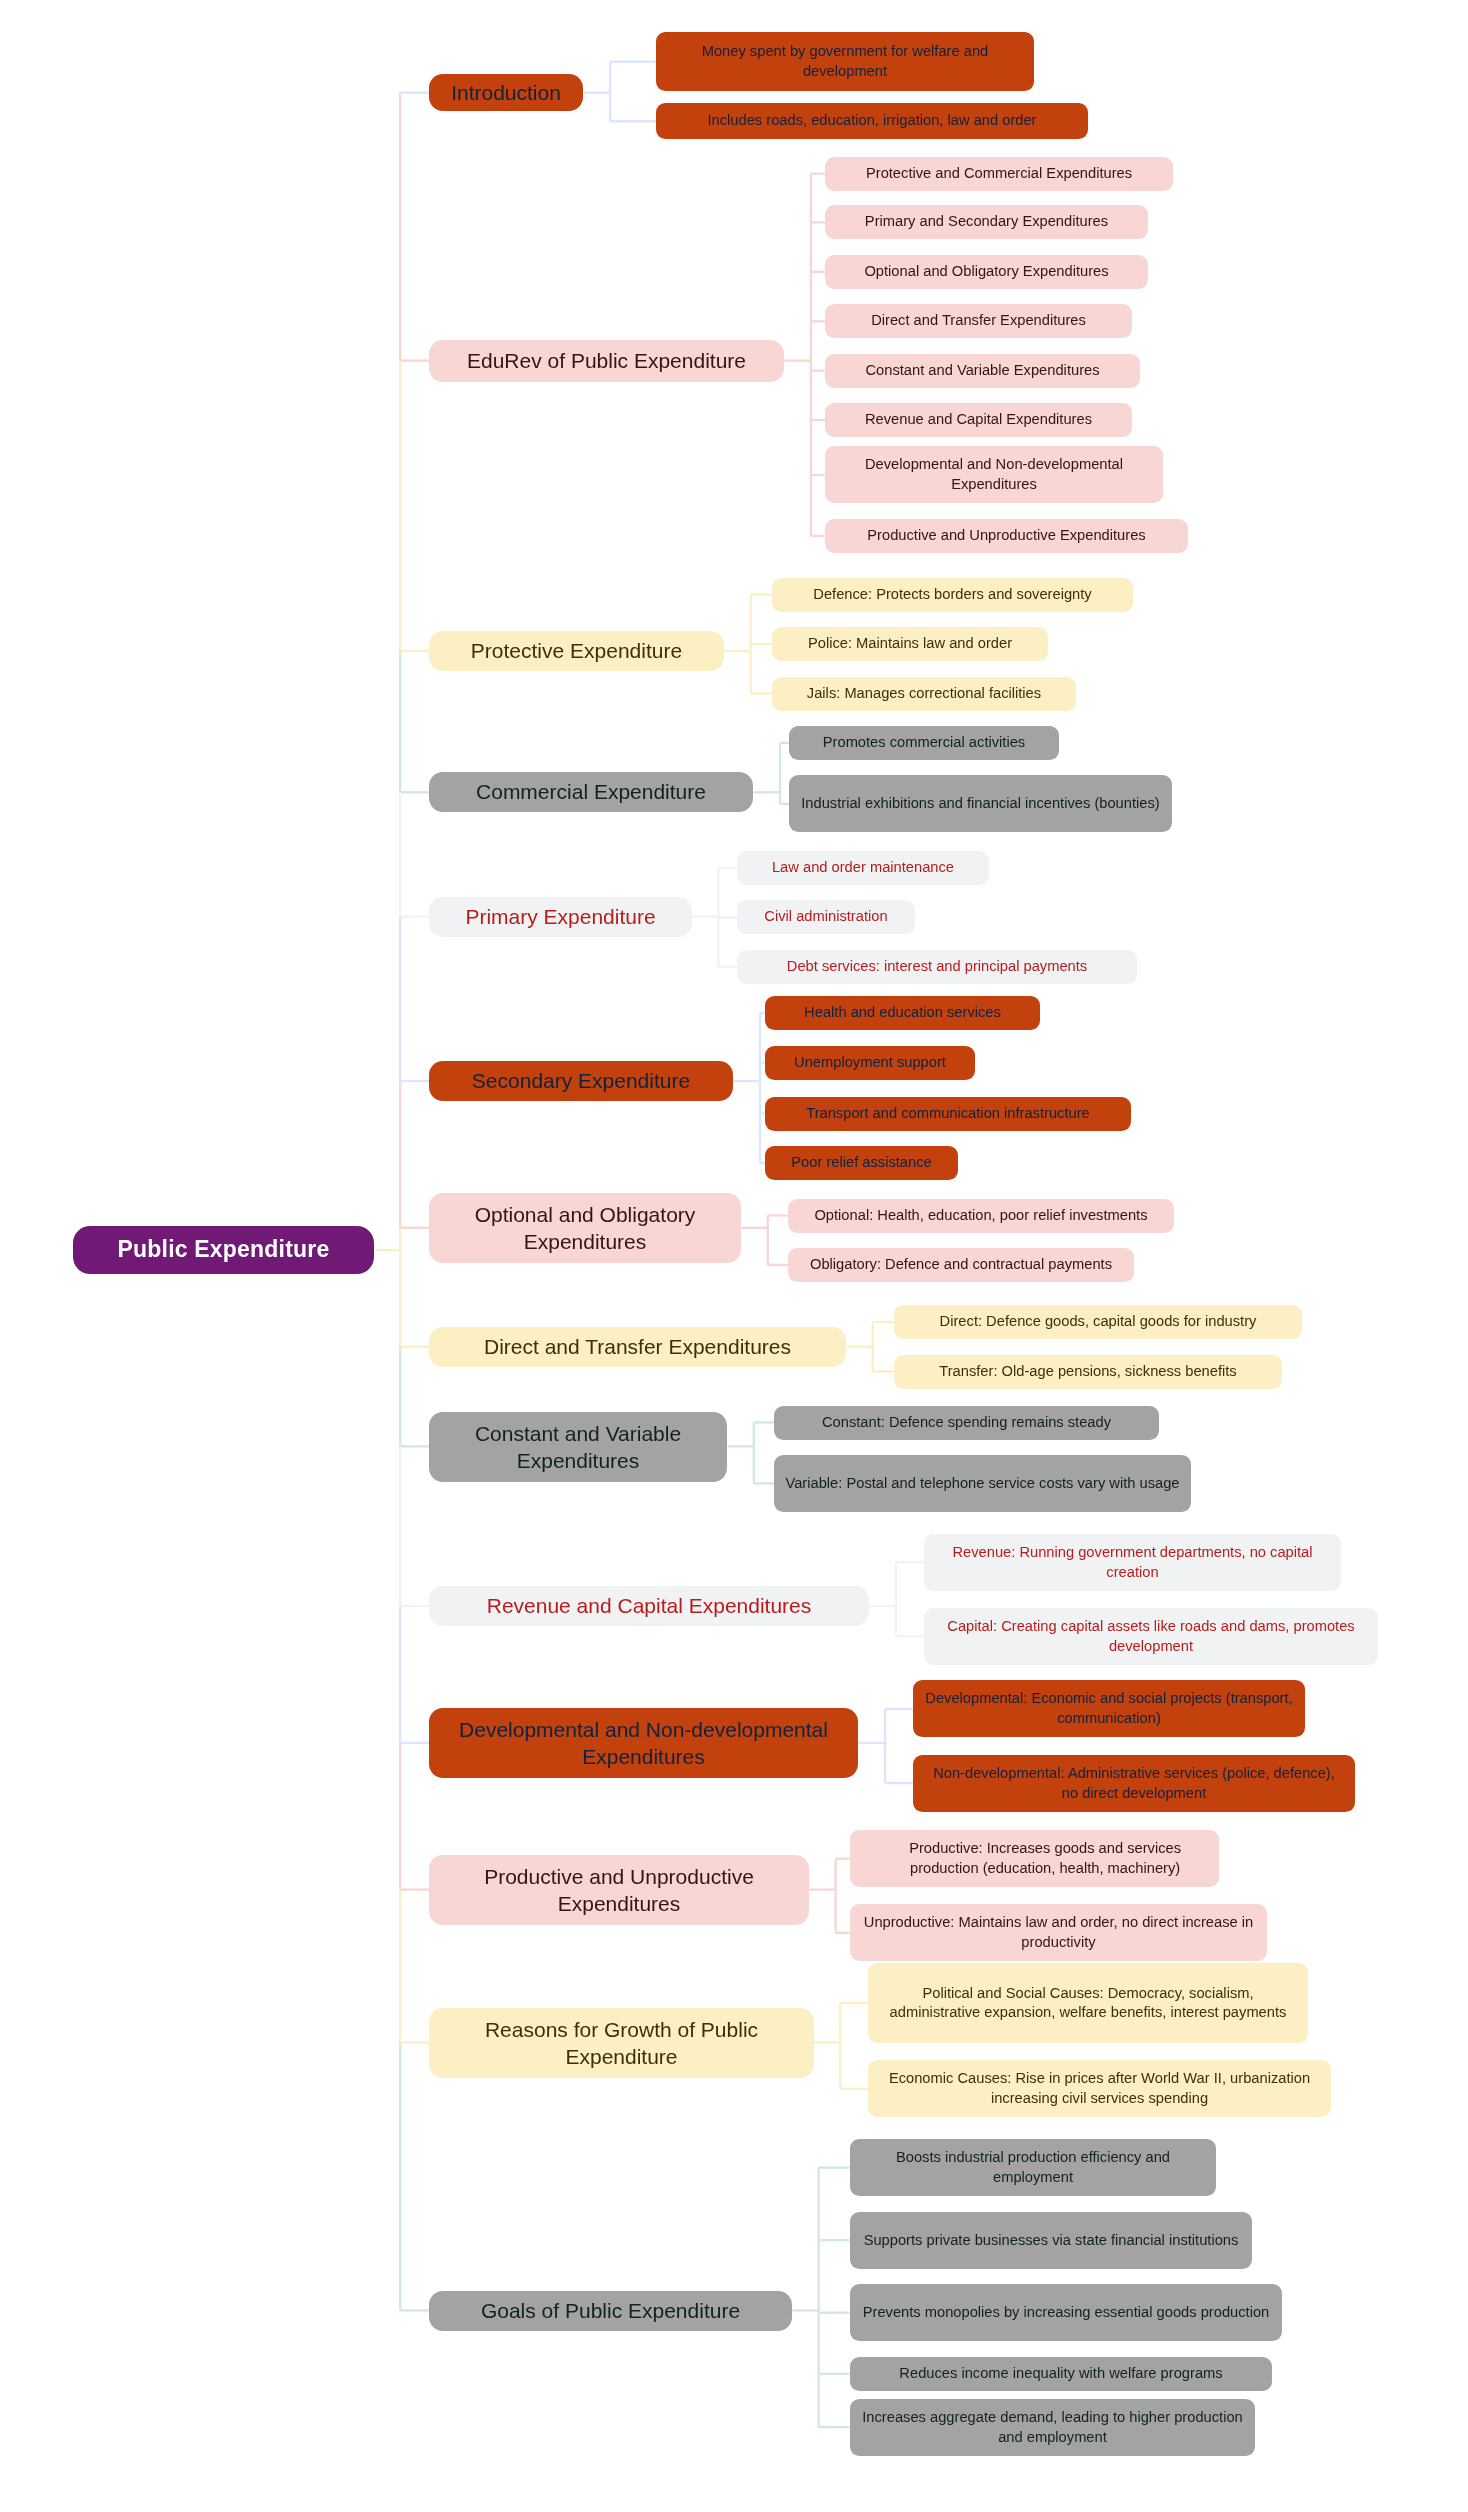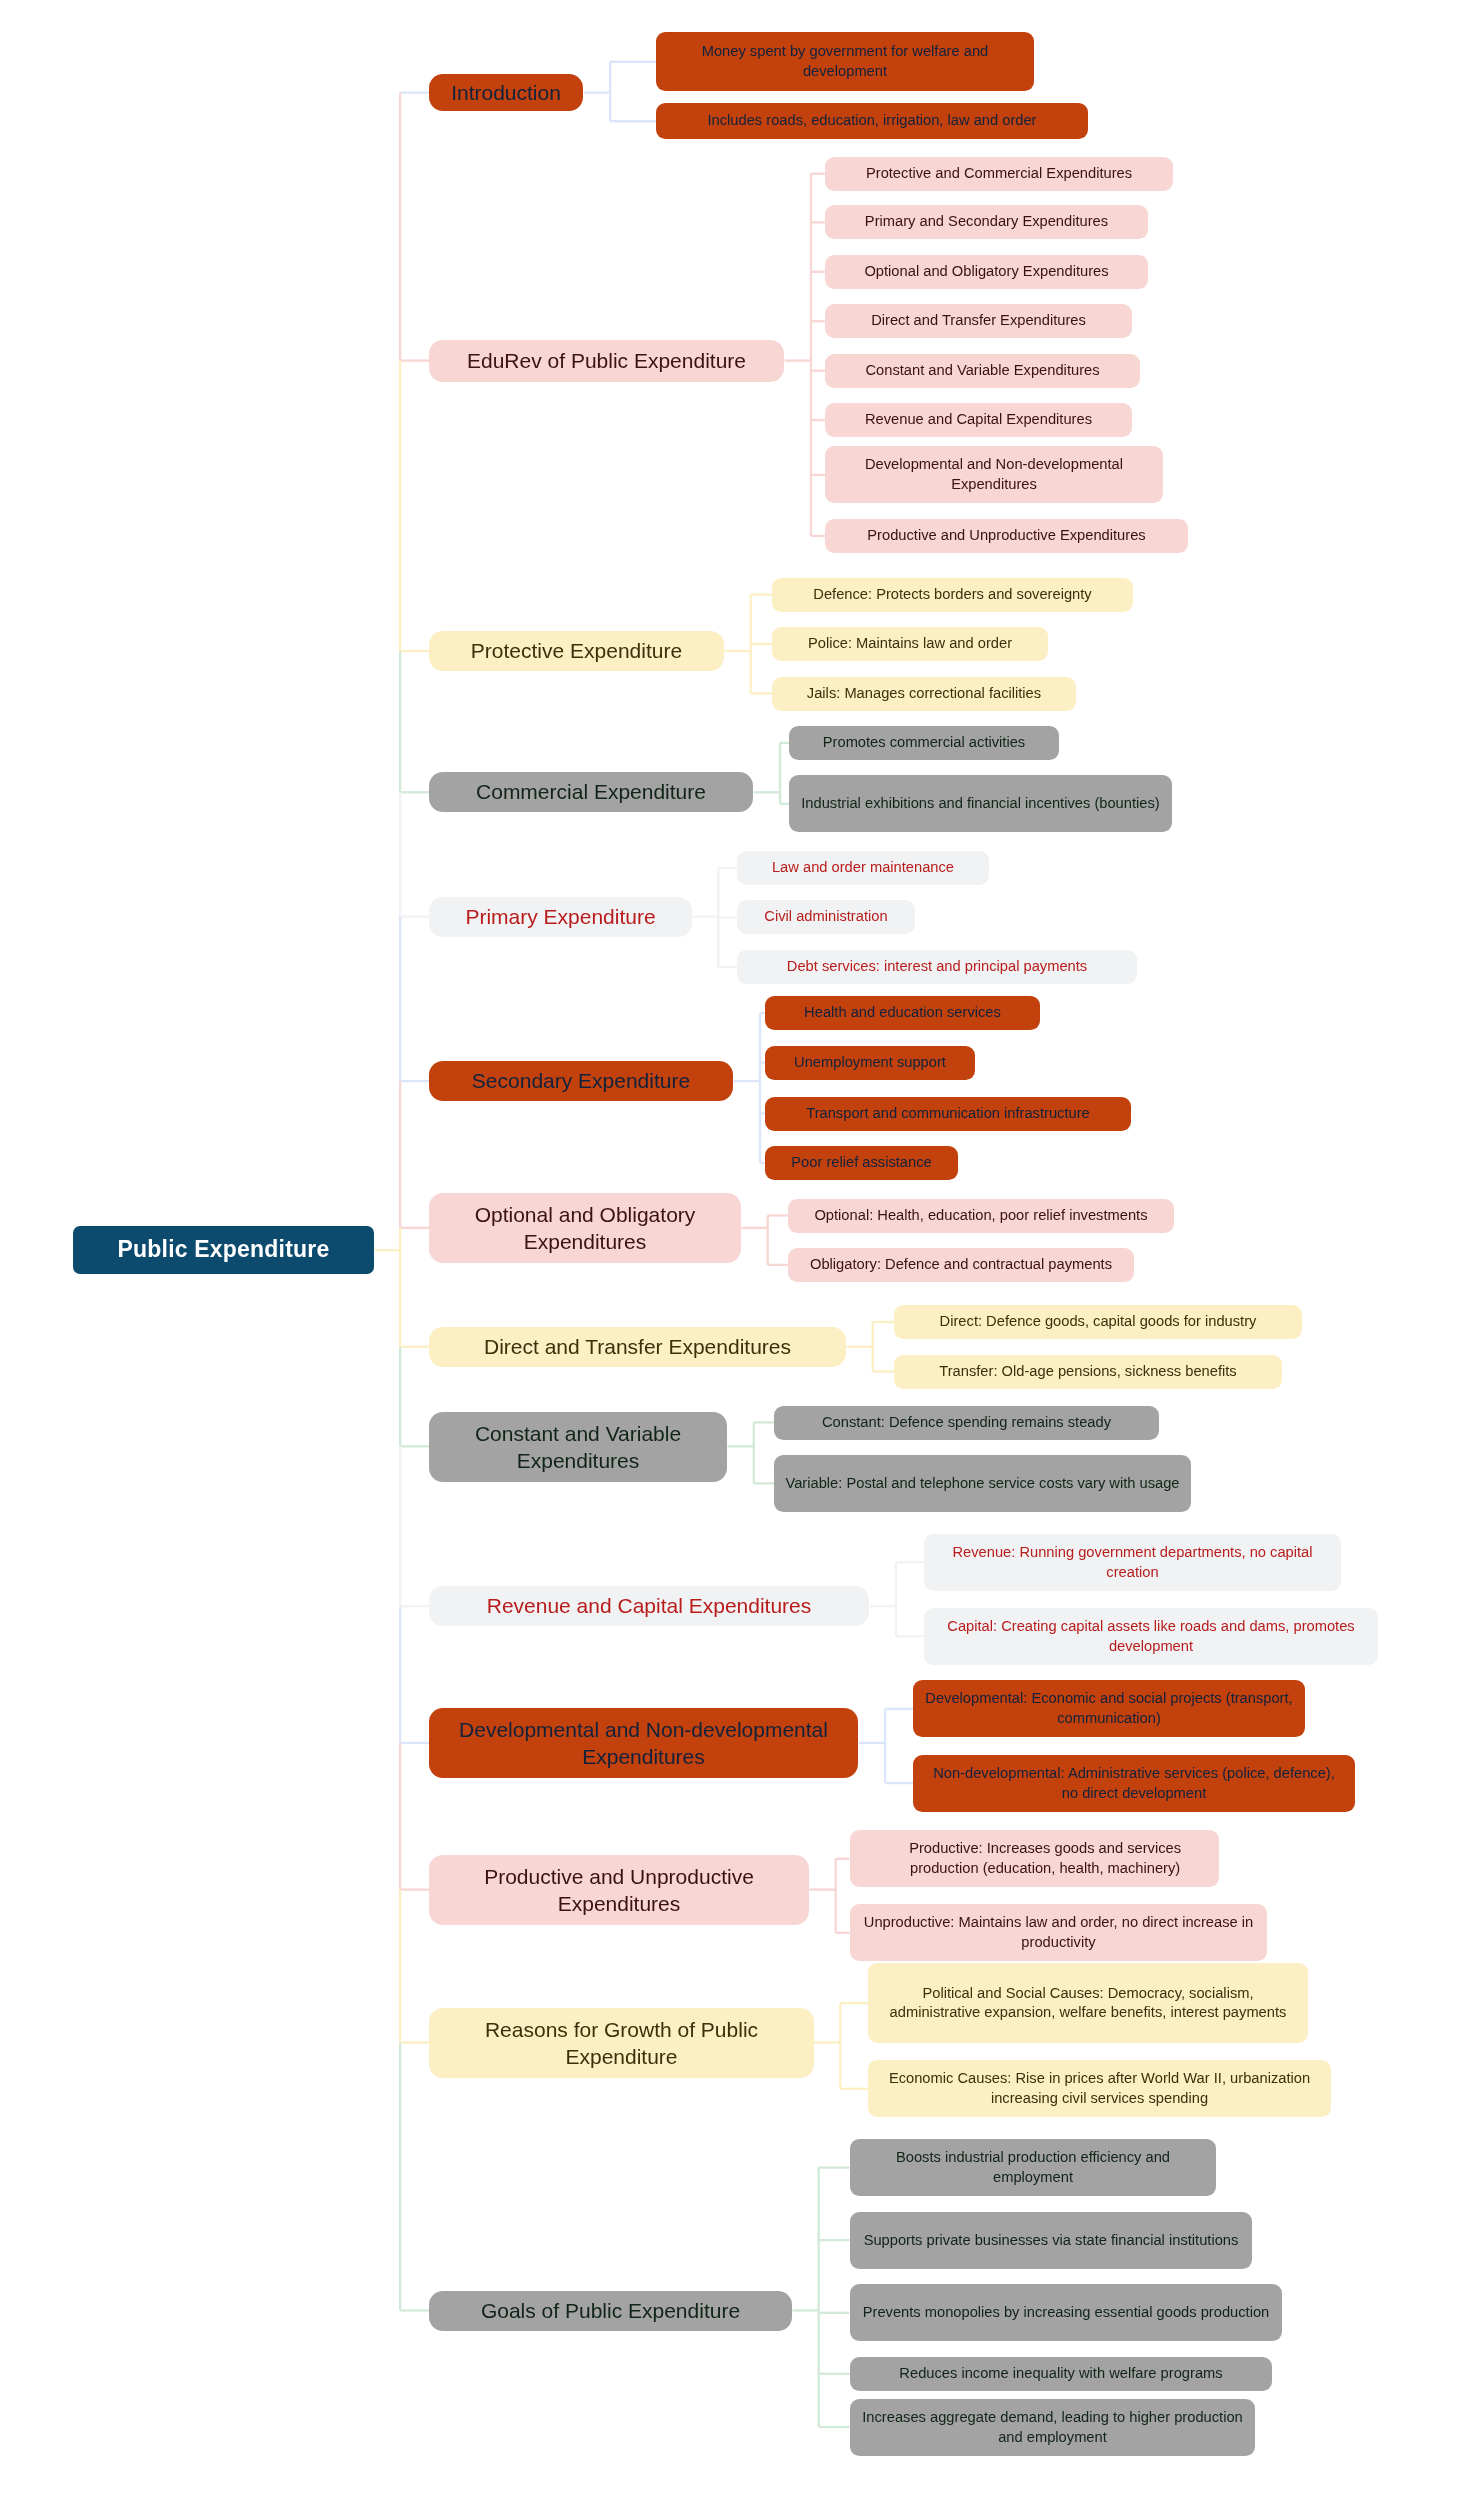--- a/index.html
+++ b/index.html
@@ -28,24 +28,24 @@
     align-items: center;
     justify-content: center;
     text-align: center;
     border-radius: 10.8px;
     line-height: 1.30;
     padding: 4.6px 10.8px;
     white-space: pre-line;
   }
   
   .node.root {
-    background: #0c4a6e;
+    background: #701a75;
     color: #ffffff;
     font-weight: bold;
-    border-radius: 7px;
+    border-radius: 17px;
     font-size: 23px;
     letter-spacing: 0.2px;
   }
   
   .node.l1 { font-size: 21px; border-radius: 14px; }
   
   .node.l2 { font-size: 14.7px; border-radius: 9.3px; }
 
   
   .c-blue   { background: #c2410c; color: #12223c; }

